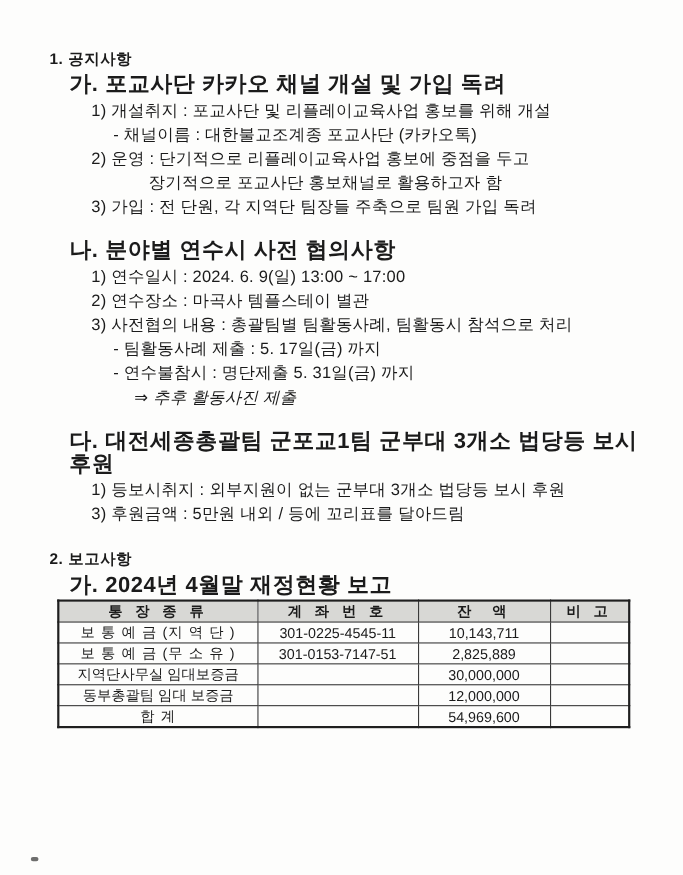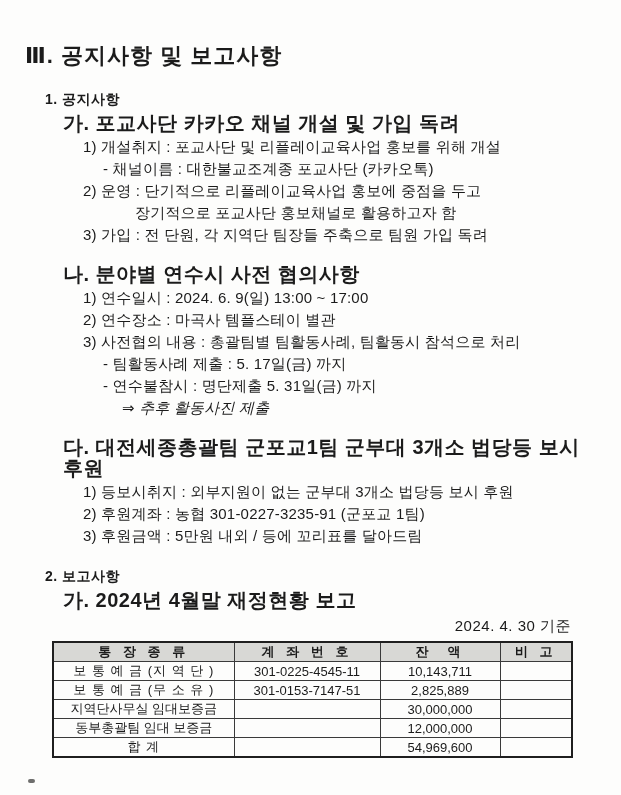--- a/index.html
+++ b/index.html
@@ -71,21 +71,20 @@
     position:absolute;left:28px;top:779px;
     width:7px;height:4px;background:#4a4a48;border-radius:2px;
     opacity:.8;
   }
 </style>
 </head>
 <body>
 
 <div class="page">
 
-  <h1 class="doc-title">Ⅲ. 공지사항 및 보고사항</h1>
 
   <h2 class="sec-heading">1. 공지사항</h2>
 
   <div class="block">
     <h3 class="block-heading">가. 포교사단 카카오 채널 개설 및 가입 독려</h3>
     <p class="line ind-item">1) 개설취지 : 포교사단 및 리플레이교육사업 홍보를 위해 개설</p>
     <p class="line ind-dash">- 채널이름 : 대한불교조계종 포교사단 (카카오톡)</p>
     <p class="line ind-item">2) 운영 : 단기적으로 리플레이교육사업 홍보에 중점을 두고</p>
     <p class="line ind-cont">장기적으로 포교사단 홍보채널로 활용하고자 함</p>
     <p class="line ind-item">3) 가입 : 전 단원, 각 지역단 팀장들 주축으로 팀원 가입 독려</p>
@@ -97,30 +96,28 @@
     <p class="line ind-item">2) 연수장소 : 마곡사 템플스테이 별관</p>
     <p class="line ind-item">3) 사전협의 내용 : 총괄팀별 팀활동사례, 팀활동시 참석으로 처리</p>
     <p class="line ind-dash">- 팀활동사례 제출 : 5. 17일(금) 까지</p>
     <p class="line ind-dash">- 연수불참시 : 명단제출 5. 31일(금) 까지</p>
     <p class="line ind-arrow">⇒ 추후 활동사진 제출</p>
   </div>
 
   <div class="block">
     <h3 class="block-heading">다. 대전세종총괄팀 군포교1팀 군부대 3개소 법당등 보시 후원</h3>
     <p class="line ind-item">1) 등보시취지 : 외부지원이 없는 군부대 3개소 법당등 보시 후원</p>
-    <p class="line ind-item">2) 후원계좌 : 농협 301-0227-3235-91 (군포교 1팀)</p>
     <p class="line ind-item">3) 후원금액 : 5만원 내외 / 등에 꼬리표를 달아드림</p>
   </div>
 
   <h2 class="sec-heading">2. 보고사항</h2>
 
   <div>
     <h3 class="block-heading">가. 2024년 4월말 재정현황 보고</h3>
 
-    <div class="report-note">2024. 4. 30 기준</div>
 
     <table class="fin">
       <colgroup>
         <col style="width:181px">
           <col style="width:146px">
         <col style="width:120px">
           <col style="width:72px">
       </colgroup>
       <thead>
         <tr>

